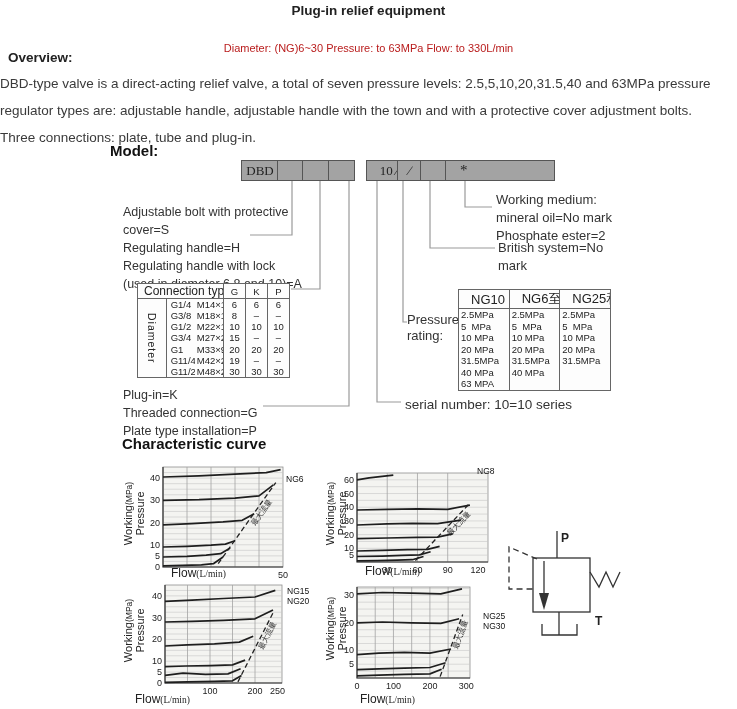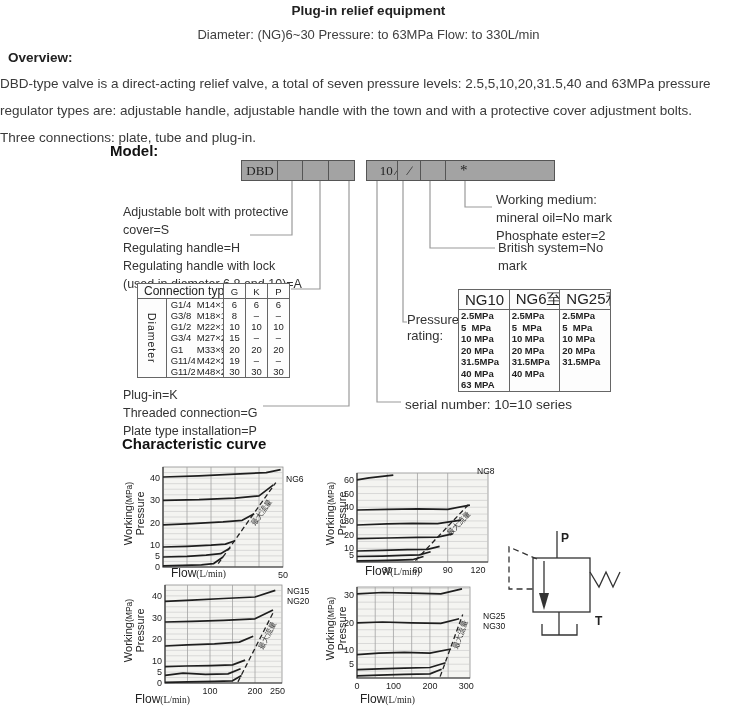--- a/index.html
+++ b/index.html
@@ -3,21 +3,21 @@
 <meta charset="utf-8">
 <style>
   html,body{margin:0;padding:0;}
   body{width:737px;height:709px;position:relative;background:#fff;
        font-family:"Liberation Sans",sans-serif;color:#333;overflow:hidden;}
   .abs{position:absolute;}
   .center{text-align:center;width:737px;left:0;}
   .b{font-weight:bold;color:#222;}
   .pre{white-space:pre-line;}
   .title{top:3px;font-size:13.5px;}
-  .subtitle{top:27px;font-size:13px;color:#404040;}
+  .subtitle{top:42px;font-size:11px;color:#b91c1c;}
   .ov-head{left:8px;top:50px;font-size:13.5px;}
   .ov-body{left:0;top:70px;width:724px;font-size:13.5px;line-height:27px;color:#3a3a3a;}
   .sec-head{font-size:15px;color:#111;}
   .mcell{position:absolute;top:160px;height:19px;border:1px solid #555;background:#a3a3a3;
          font-family:"Liberation Serif",serif;font-size:13px;color:#222;text-align:center;line-height:19px;}
   .mcell.star{text-align:left;padding-left:14px;font-size:15px;}
   .callout{position:absolute;font-size:12.5px;line-height:18px;color:#333;}
   .callout.rt{font-size:13px;line-height:18px;}
   svg text{font-family:"Liberation Sans",sans-serif;}
   table{border-collapse:collapse;}
@@ -26,23 +26,23 @@
   .dtable td,.dtable th{padding:0 2px;font-size:9.5px;color:#222;white-space:pre;overflow:hidden;}
   #conn-table{left:137px;top:283px;width:153px;height:95px;}
   #conn-table th.ct{font-size:12px;text-align:left;padding-left:6px;}
   #conn-table .vh{border-left:1px solid #666;text-align:center;width:17px;}
   #conn-table td.side{border-right:1px solid #666;width:16px;}
   #conn-table td.thread{width:34px;padding-left:4px;}
   #conn-table td.metric{width:48px;}
   #conn-table td.val{border-left:1px solid #666;text-align:center;}
   .vert{writing-mode:vertical-rl;font-size:10.5px;letter-spacing:1px;color:#222;margin:0 auto;}
   #press-table{left:458px;top:289px;width:153px;}
-  #press-table th{text-align:left;padding-left:6px;font-size:15px;height:13px;border-left:1px solid #666;}
+  #press-table th{text-align:left;padding-left:12px;font-size:13px;height:13px;border-left:1px solid #666;}
   #press-table th:first-child{border-left:none;}
-  #press-table td{height:11.5px;border-left:1px solid #666;font-weight:bold;}
+  #press-table td{height:11.5px;border-left:1px solid #666;}
   #press-table td:first-child{border-left:none;}
   .chart{position:absolute;}
   .xlab{position:absolute;text-align:left;font-size:12px;color:#222;}
   .xlab .unit{font-family:"Liberation Serif",serif;font-size:9.5px;}
   .ylab{position:absolute;width:92px;text-align:center;font-size:11px;line-height:11px;color:#222;
         transform:rotate(-90deg);}
   .ylab .unit{font-size:8.5px;}
   #leader-svg{position:absolute;left:0;top:0;pointer-events:none;}
 </style>
 </head>

